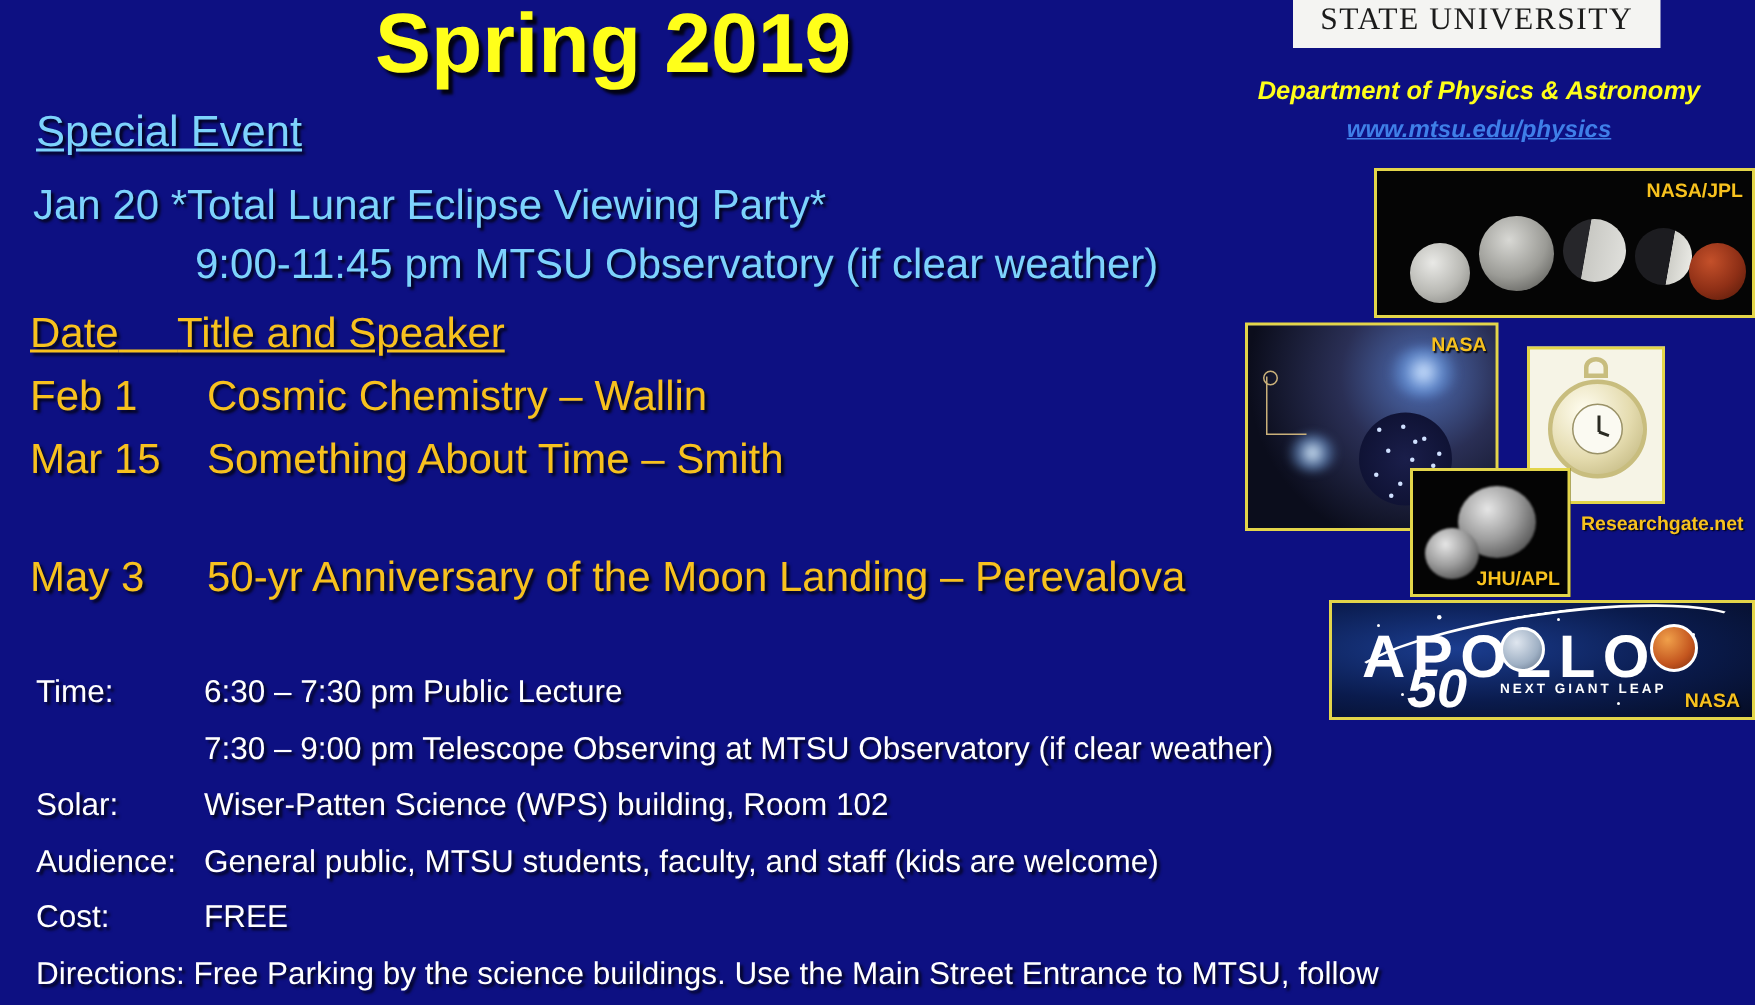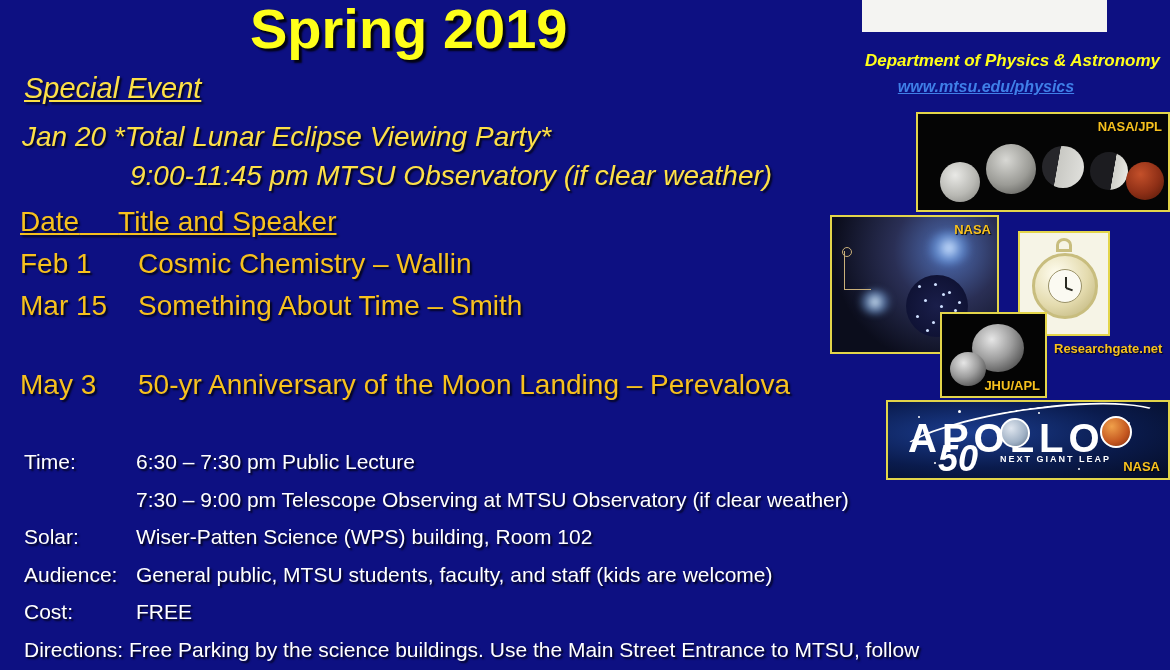--- a/index.html
+++ b/index.html
@@ -74,21 +74,21 @@
     font-size: 21px;
     letter-spacing: 1px;
     color: #1b1b1b;
   }
 
   .dept-line {
     position: absolute;
     left: 812px;
     top: 51px;
     width: 348px;
-    text-align: right;
+    text-align: center;
     font-size: 17px;
     font-weight: bold;
     font-style: italic;
     color: #ffff1a;
     white-space: nowrap;
   }
   .url-line {
     position: absolute;
     left: 812px;
     top: 78px;
@@ -98,24 +98,23 @@
     font-weight: bold;
     font-style: italic;
     color: #3f7fe8;
     text-decoration: underline;
     white-space: nowrap;
   }
 
   
   .wtext {
     position: absolute;
-    color: #fde047;
+    color: #7dd3fc;
     text-shadow: 2px 2px 2px rgba(0,0,0,0.8);
     white-space: nowrap;
-    font-style: italic;
   }
   .special-head {
     left: 24px;
     top: 72px;
     font-size: 29px;
     text-decoration: underline;
   }
   .event-l1 {
     left: 22px;
     top: 121px;
@@ -371,20 +370,21 @@
 </style>
 </head>
 <body>
 
 <div id="poster">
 
   <div class="title">Spring 2019</div>
 
   <div class="logo-box">
     <div class="logo-swoosh"></div>
+    <div class="logo-text">STATE UNIVERSITY</div>
   </div>
   <div class="dept-line">Department of Physics &amp; Astronomy</div>
   <div class="url-line">www.mtsu.edu/physics</div>
 
   <div class="wtext special-head">Special Event</div>
   <div class="wtext event-l1">Jan 20 *Total Lunar Eclipse Viewing Party*</div>
   <div class="wtext event-l2">9:00-11:45 pm MTSU Observatory (if clear weather)</div>
 
   <div class="gold sched-head">
     <span class="u">Date</span><span class="u">&nbsp;&nbsp;&nbsp;&nbsp;&nbsp;</span><span class="u">Title and Speaker</span>

